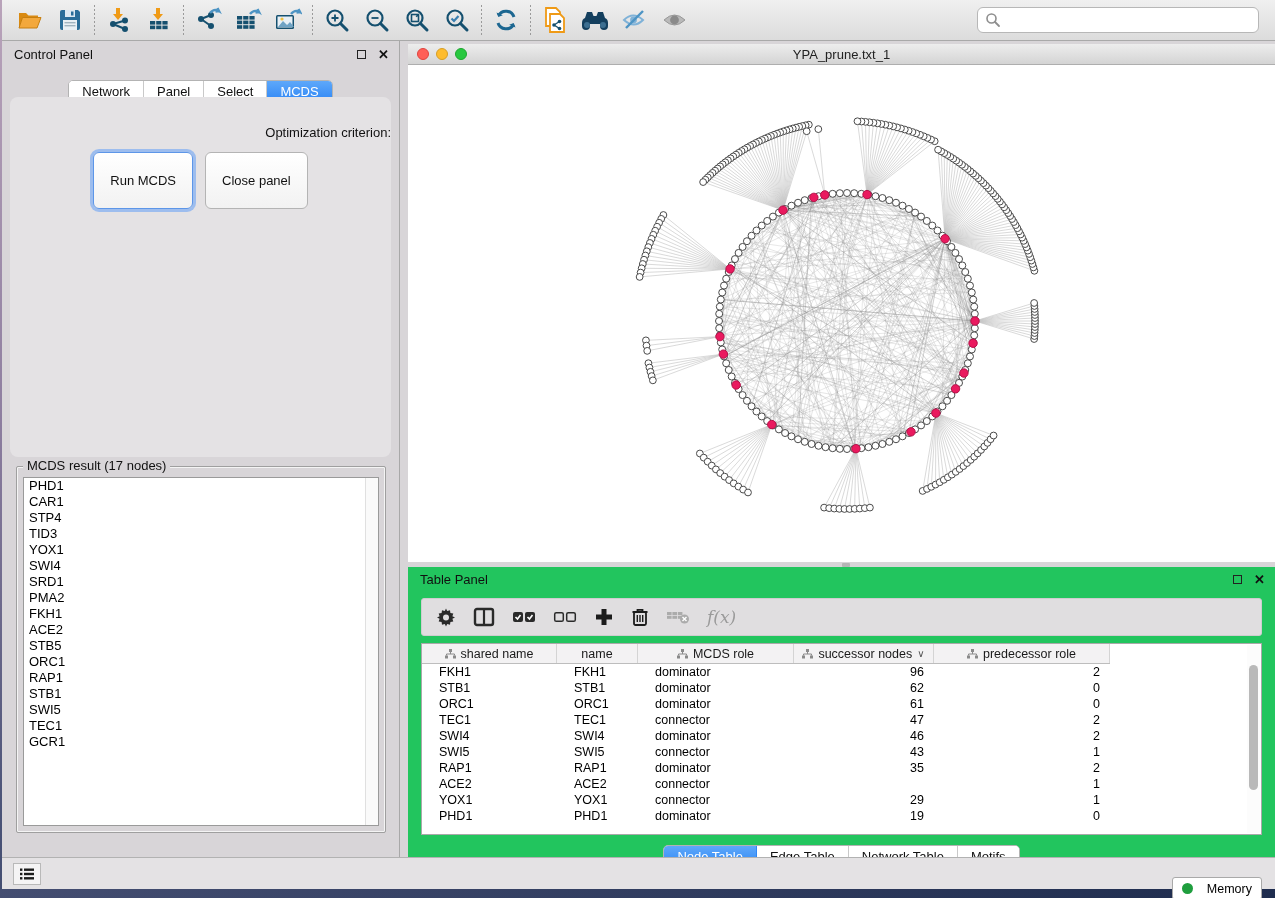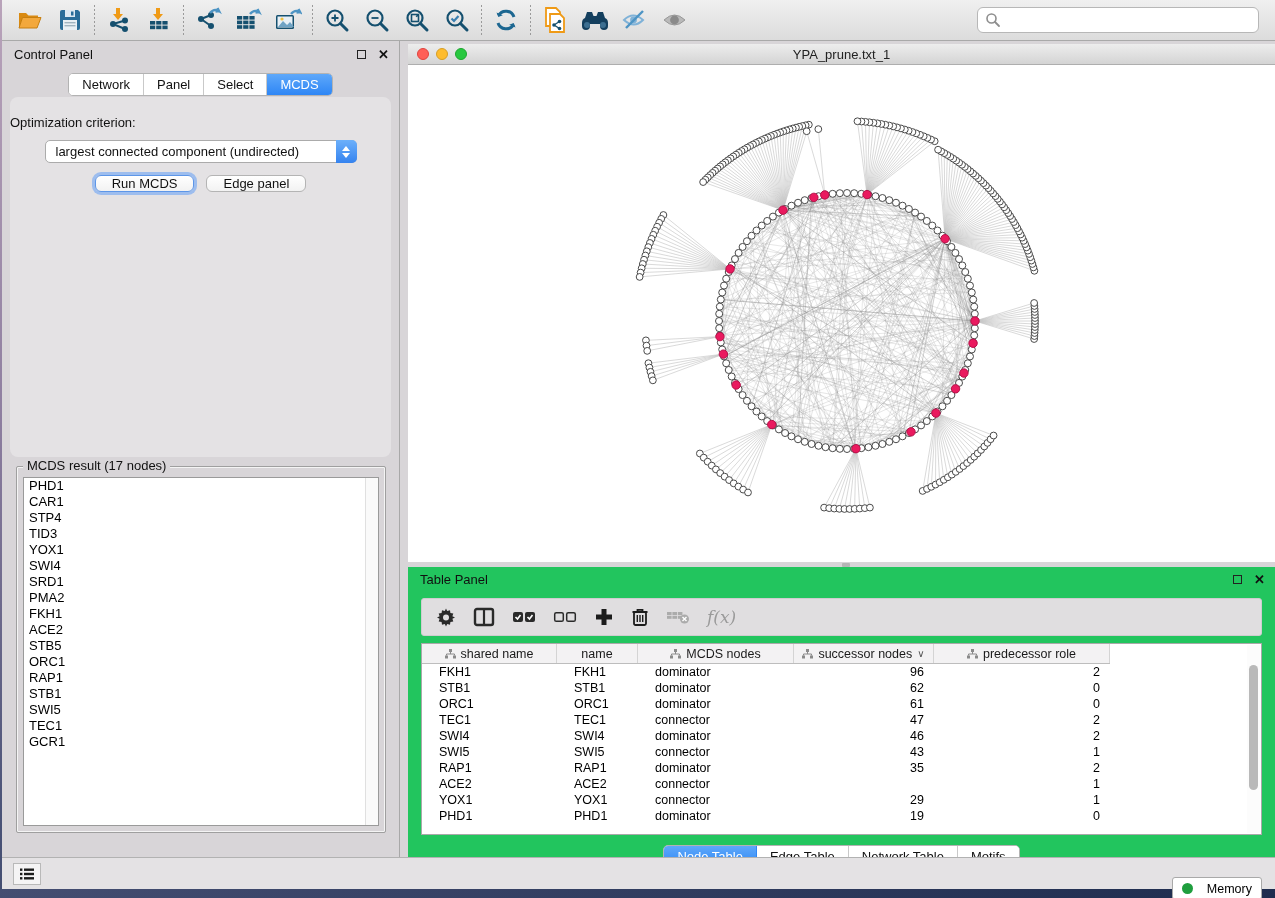--- a/index.html
+++ b/index.html
@@ -27,41 +27,41 @@
 
   
   .control-panel { position:absolute; left:0; top:0; width:398px; height:100%;
     background:#d8d5d8; border-right:1px solid #a8a8a8; }
   .panel-header { height:26px; display:flex; align-items:center; padding:0 10px 0 12px; }
   .panel-title { font-size:13px; color:#111; }
   .panel-header .spacer { flex:1; }
   .float-box { width:9px; height:9px; border:1.5px solid #222; margin-right:12px; }
   .close-x { font-size:13px; font-weight:bold; color:#111; line-height:1; }
 
-  .ctab-bar { display:flex; justify-content:center; margin-top:6px; }
+  .ctab-bar { display:flex; justify-content:center; margin-top:13px; }
   .seg { display:flex; border:1px solid #b3b3b3; border-radius:5px; overflow:hidden; background:#fff; }
   .seg .tab { padding:3px 13px; font-size:13px; color:#111; background:#fff;
     border-right:1px solid #c9c9c9; cursor:default; }
   .seg .tab:last-child { border-right:none; }
   .seg .tab.active { background:linear-gradient(#5ea8fa,#2e86f5); color:#fff; border-right-color:#2e86f5; }
 
   .ctab-content { position:absolute; left:8px; right:8px; top:56px; height:360px;
     background:#e4e2e4; border-radius:8px; }
-  .opt-label { text-align:left; font-size:13px; color:#111; padding-top:18px; }
+  .opt-label { text-align:right; font-size:13px; color:#111; padding-top:28px; }
   .dropdown { position:relative; margin:10px auto 0; width:312px; height:23px; background:#fff;
     border:1px solid #ababab; border-radius:5px; display:flex; align-items:center;
     font-size:13px; color:#111; padding-left:10px; }
   .dd-stepper { position:absolute; right:-1px; top:-1px; width:21px; height:23px; border-radius:0 5px 5px 0;
     background:linear-gradient(#6cb0fb,#3583ef); display:flex; flex-direction:column;
     align-items:center; justify-content:center; gap:2px; }
   .dd-stepper .up { width:0;height:0;border-left:4px solid transparent;border-right:4px solid transparent;border-bottom:5px solid #fff; }
   .dd-stepper .down { width:0;height:0;border-left:4px solid transparent;border-right:4px solid transparent;border-top:5px solid #fff; }
   .btn-row { display:flex; justify-content:center; gap:12px; margin-top:12px; }
   .mac-btn { background:linear-gradient(#ffffff,#f2f2f2); border:1px solid #b4b4b4; border-radius:6px;
-    font-size:13px; color:#111; padding:0 16px; font-family:inherit; }
+    font-size:13px; color:#111; padding:20px 16px; font-family:inherit; }
   .mac-btn.focused { box-shadow:0 0 0 3px rgba(110,165,245,.6); border-color:#5d96e8; }
 
   .mcds-group { position:absolute; left:14px; right:13px; top:425px; bottom:24px;
     border:1px solid #9f9f9f; border-radius:2px; box-shadow:inset 0 0 0 1px #f4f4f4; }
   .mcds-legend { position:absolute; top:-9px; left:6px; background:#d8d5d8; padding:0 4px;
     font-size:13px; color:#111; }
   .mcds-listbox { position:absolute; inset:10px 6px 6px 6px; background:#fff; border:1px solid #9a9a9a; overflow:hidden; }
   .mcds-scroll { position:absolute; top:0; right:0; bottom:0; width:13px; background:#fafafa; border-left:1px solid #e0e0e0; }
   .mcds-item { font-size:13px; color:#000; line-height:16px; padding-left:5px; }
 
@@ -287,30 +287,23 @@
       <div class="ctab-bar">
         <div class="seg">
           <span class="tab">Network</span>
           <span class="tab">Panel</span>
           <span class="tab">Select</span>
           <span class="tab active">MCDS</span>
         </div>
       </div>
       <div class="ctab-content">
         <div class="opt-label">Optimization criterion:</div>
-        <div class="dropdown">
-          <span>largest connected component (undirected)</span>
-          <span class="dd-stepper">
-              <span class="up"></span>
-              <span class="down"></span>
-            </span>
-        </div>
         <div class="btn-row">
           <button class="mac-btn focused">Run MCDS</button>
-          <button class="mac-btn">Edge panel</button>
+          <button class="mac-btn">Close panel</button>
         </div>
       </div>
       <div class="mcds-group">
         <span class="mcds-legend">MCDS result (17 nodes)</span>
         <div class="mcds-listbox">
           <div class="mcds-scroll"></div>
         <div class="mcds-item">PHD1</div>
             <div class="mcds-item">CAR1</div>
             <div class="mcds-item">STP4</div>
             <div class="mcds-item">TID3</div>
@@ -1306,21 +1299,21 @@
               </div>
               <div class="nt-h" style="width: 156px;">
                 <svg width="11" height="10" viewBox="0 0 11 10">
                   <g fill="#8a8a8a">
                     <rect x="4" y="0" width="3" height="3"></rect>
                     <rect x="0" y="6.5" width="3" height="3"></rect>
                     <rect x="8" y="6.5" width="3" height="3"></rect>
                   </g>
                   <path d="M5.5 3 v2 M1.5 6.5 v-1.5 h8 v1.5" stroke="#8a8a8a" fill="none" stroke-width="1"></path>
                 </svg>
-                <span>MCDS nodes</span>
+                <span>MCDS role</span>
               </div>
               <div class="nt-h" style="width: 140px;">
                 <svg width="11" height="10" viewBox="0 0 11 10">
                   <g fill="#8a8a8a">
                     <rect x="4" y="0" width="3" height="3"></rect>
                     <rect x="0" y="6.5" width="3" height="3"></rect>
                     <rect x="8" y="6.5" width="3" height="3"></rect>
                   </g>
                   <path d="M5.5 3 v2 M1.5 6.5 v-1.5 h8 v1.5" stroke="#8a8a8a" fill="none" stroke-width="1"></path>
                 </svg>

